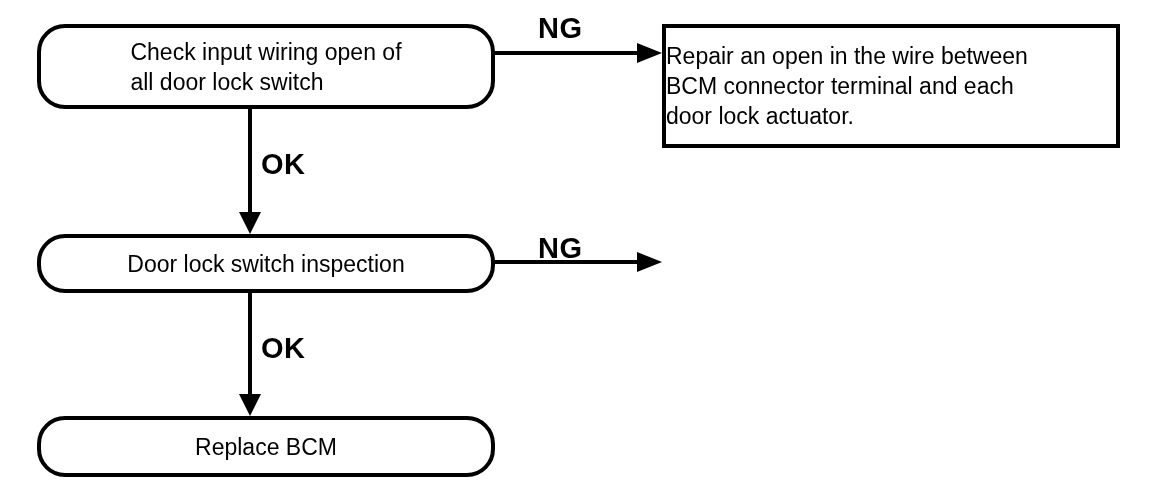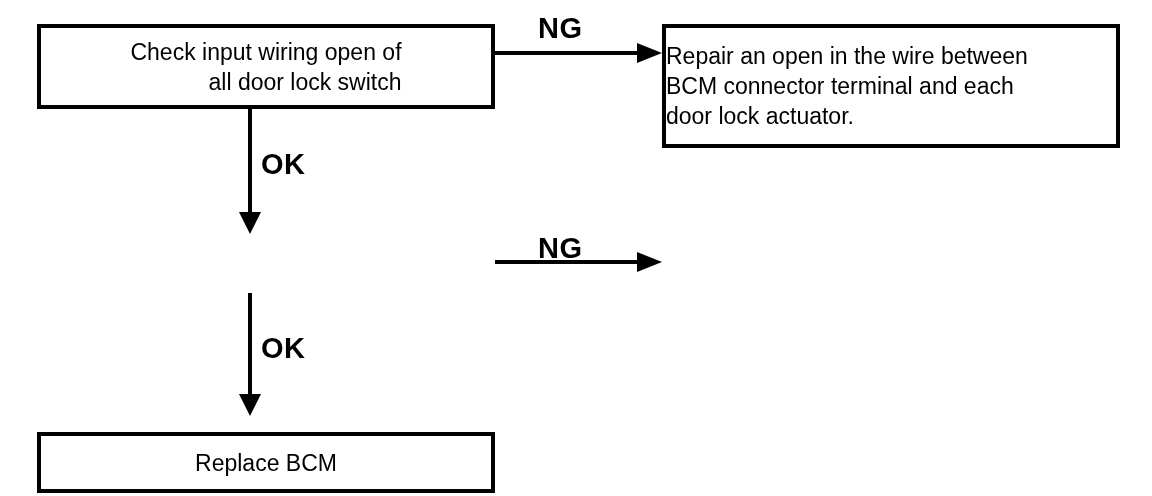--- a/index.html
+++ b/index.html
@@ -19,21 +19,21 @@
   .node {
     position: absolute;
     border: 4px solid var(--box_border, #000000);
     background: var(--background, #ffffff);
     display: flex;
     align-items: center;
     font-size: 23px;
     line-height: 30px;
     white-space: pre-line;
   }
-  .node.center { justify-content: center; text-align: right; }
+  .node.center { justify-content: center; text-align: left; border-radius: 28px; }
   .node.leftalign { justify-content: flex-start; text-align: left; padding-right: 6px; }
   .edge-label {
     position: absolute;
     font-weight: bold;
     font-size: 29px;
     line-height: 28px;
     letter-spacing: 0.5px;
   }
 </style>
 </head>
@@ -56,23 +56,24 @@
     <polygon class="edge-head" points="239,394 261,394 250,416"></polygon>
   </svg>
 
   <div class="node center" style="left:37px; top:24px; width:458px; height:85px;">Check input wiring open of
 all door lock switch</div>
 
   <div class="node leftalign" style="left:662px; top:24px; width:458px; height:124px;">Repair an open in the wire between
 BCM connector terminal and each
 door lock actuator.</div>
 
+  <div class="node center" style="left:37px; top:234px; width:458px; height:59px;">Door lock switch inspection</div>
 
 
-  <div class="node center" style="left:37px; top:432px; width:458px; height:61px;">Replace BCM</div>
+  <div class="node center" style="left:37px; top:416px; width:458px; height:61px;">Replace BCM</div>
 
   <div class="edge-label" style="left:538px; top:14px;">NG</div>
 
   <div class="edge-label" style="left:261px; top:150px;">OK</div>
 
   <div class="edge-label" style="left:538px; top:234px;">NG</div>
 
   <div class="edge-label" style="left:261px; top:334px;">OK</div>
 
 </div>

